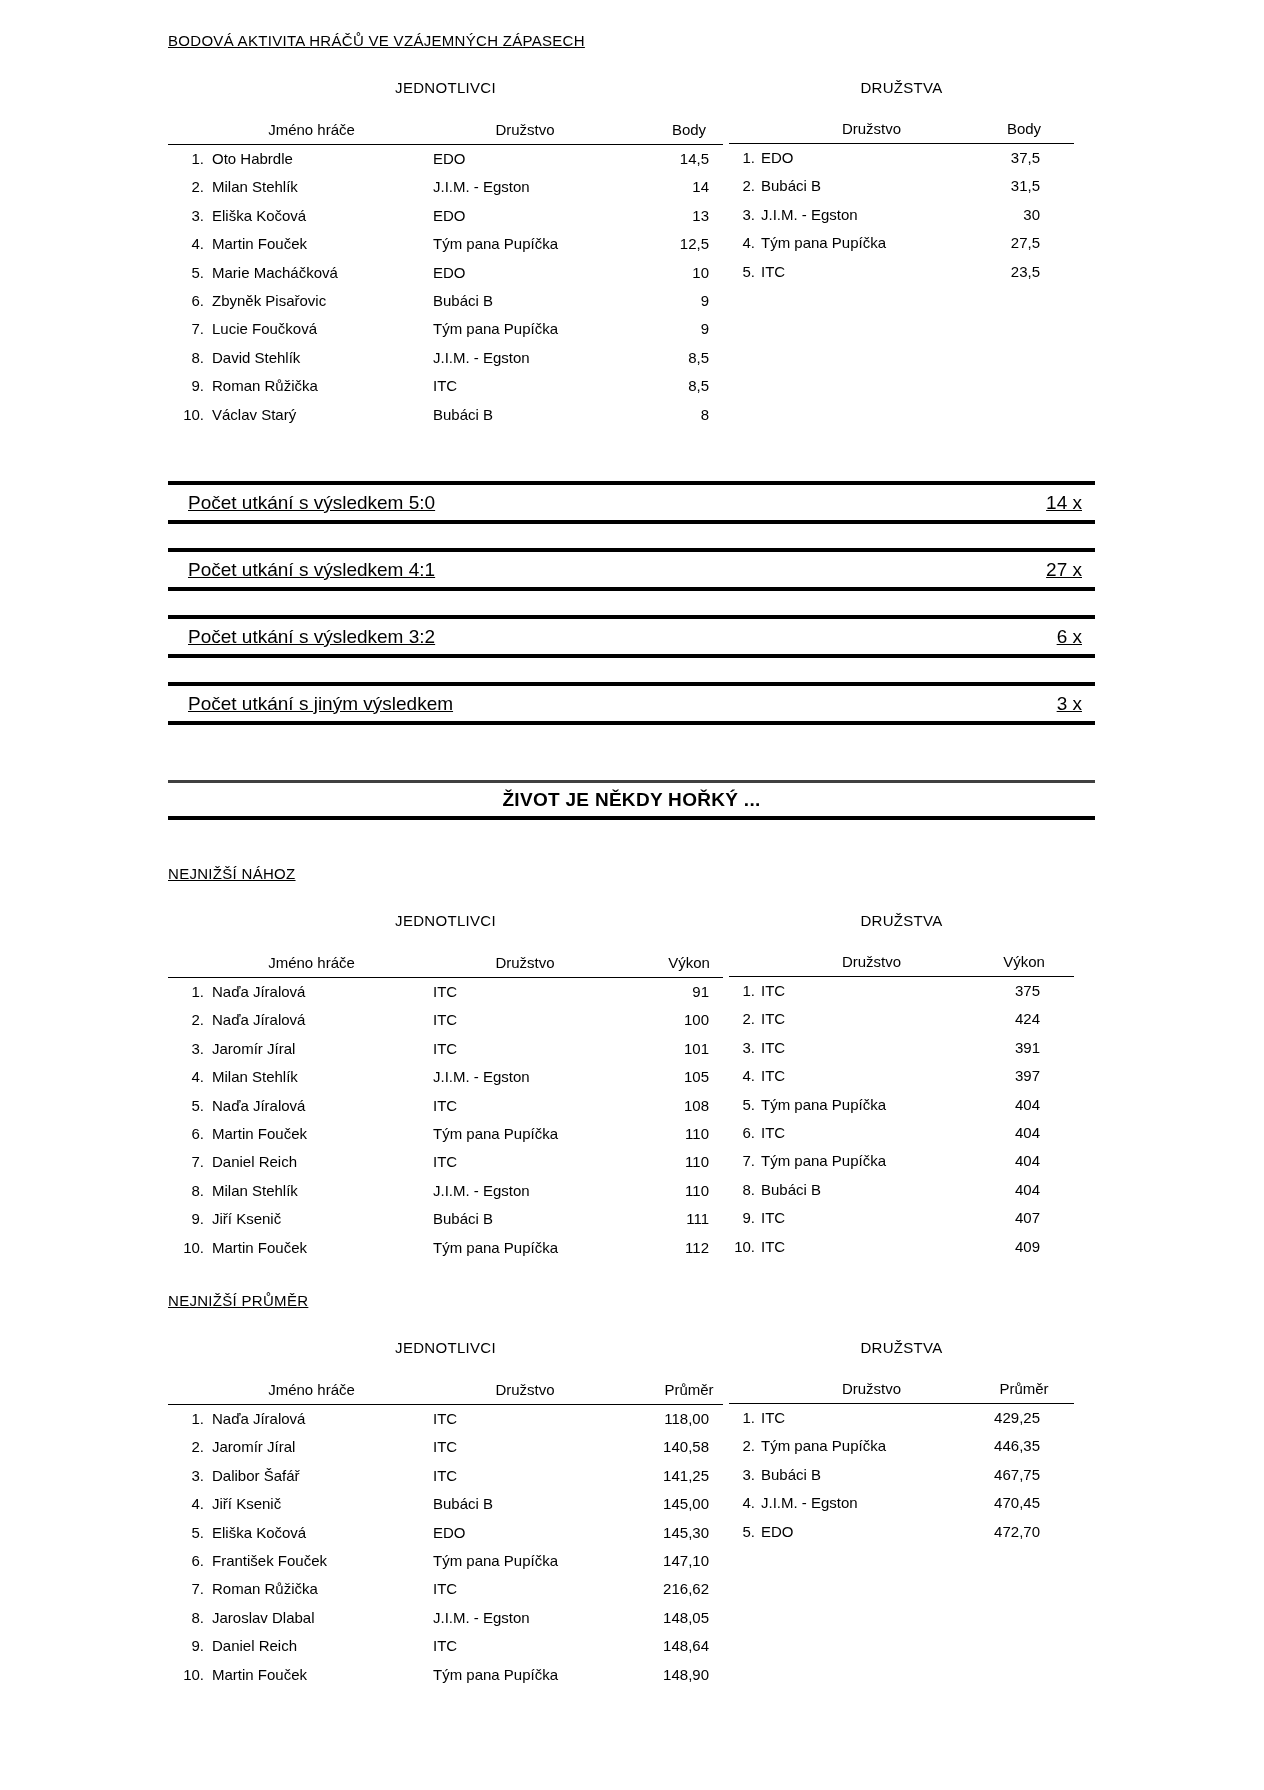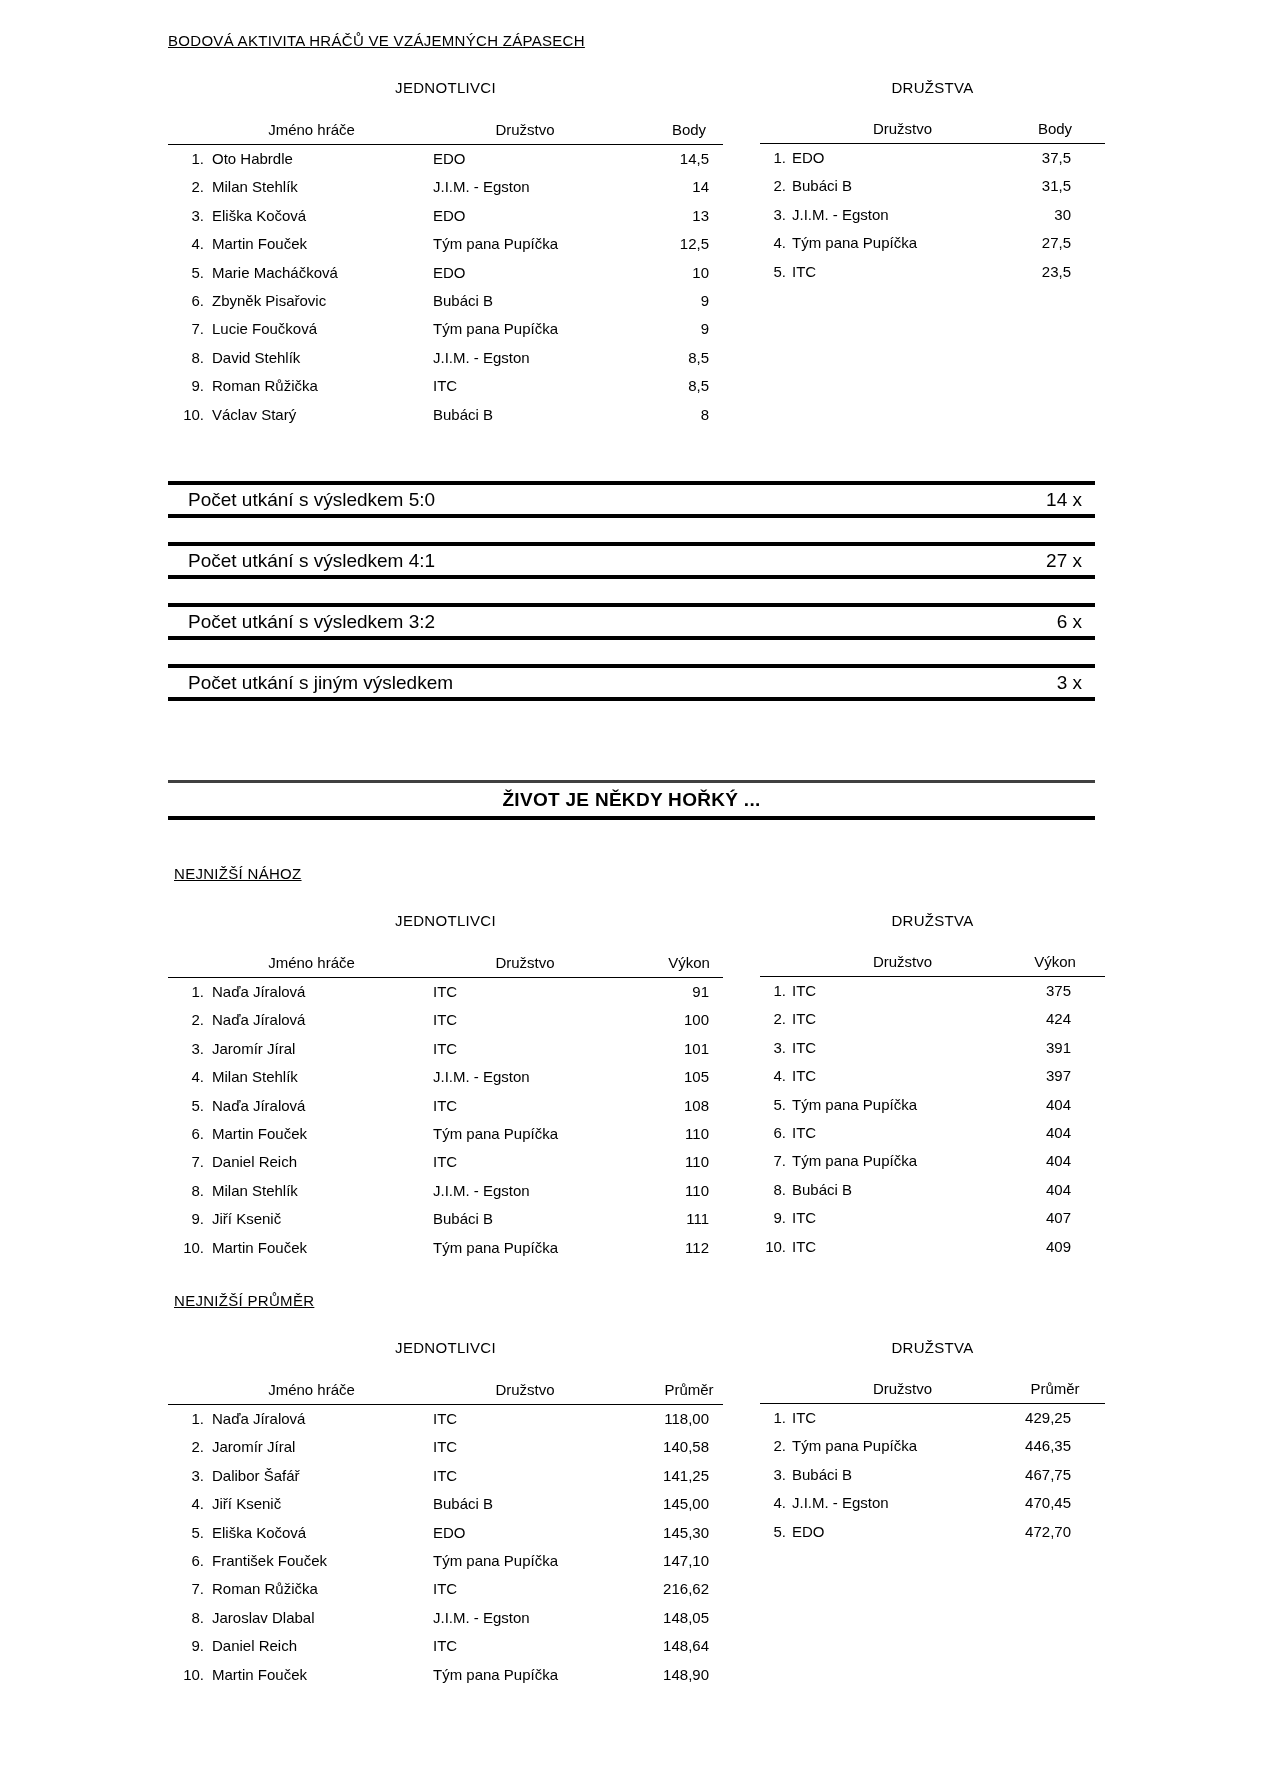--- a/index.html
+++ b/index.html
@@ -12,28 +12,28 @@
     font-size: 15px;
   }
   .page { position: relative; width: 1264px; height: 1790px; overflow: hidden; }
 
   .doc-title {
     position: absolute; left: 168px; top: 32px;
     font-size: 15px; text-decoration: underline; letter-spacing: 0.3px;
   }
 
   .sub-heading {
-    position: absolute; left: 174px;
+    position: absolute; left: 168px;
     font-size: 15px; text-decoration: underline; letter-spacing: 0.3px;
   }
 
   
   .tbl { position: absolute; }
   .tbl-left  { left: 168px; width: 555px; }
-  .tbl-right { left: 760px; width: 345px; }
+  .tbl-right { left: 729px; width: 345px; }
 
   .tbl-heading {
     text-align: center; font-size: 15px; line-height: 16px;
     margin-bottom: 25px; letter-spacing: 0.3px;
   }
 
   .hdr-row {
     display: grid; font-size: 15px; line-height: 15px;
     padding-bottom: 7px; border-bottom: 1.5px solid #000;
   }
@@ -54,23 +54,23 @@
   .rank { text-align: right; }
   .name, .team { padding-left: 8px; overflow: hidden; }
   .team-right { padding-left: 6px; }
   .val { text-align: right; padding-right: 14px; }
   .val-right { text-align: right; padding-right: 34px; }
 
   
   .bars { position: absolute; left: 168px; top: 481px; width: 927px; }
   .count-bar {
     border-top: 4px solid #000; border-bottom: 4px solid #000;
-    height: 37px; margin-bottom: 24px;
+    height: 43px; margin-bottom: 24px;
     display: flex; align-items: center; justify-content: space-between;
-    font-size: 19px; padding-left: 20px; padding-right: 13px;
+    font-size: 19px; padding-left: 20px; padding-right: 13px; text-decoration: underline;
   }
 
   .banner {
     position: absolute; left: 168px; top: 780px; width: 927px;
     border-top: 3px solid #404040; border-bottom: 4px solid #000;
     height: 40px; display: flex; align-items: center; justify-content: center;
     font-size: 19px; font-weight: bold; letter-spacing: 0.3px;
   }
 </style>
 </head>

